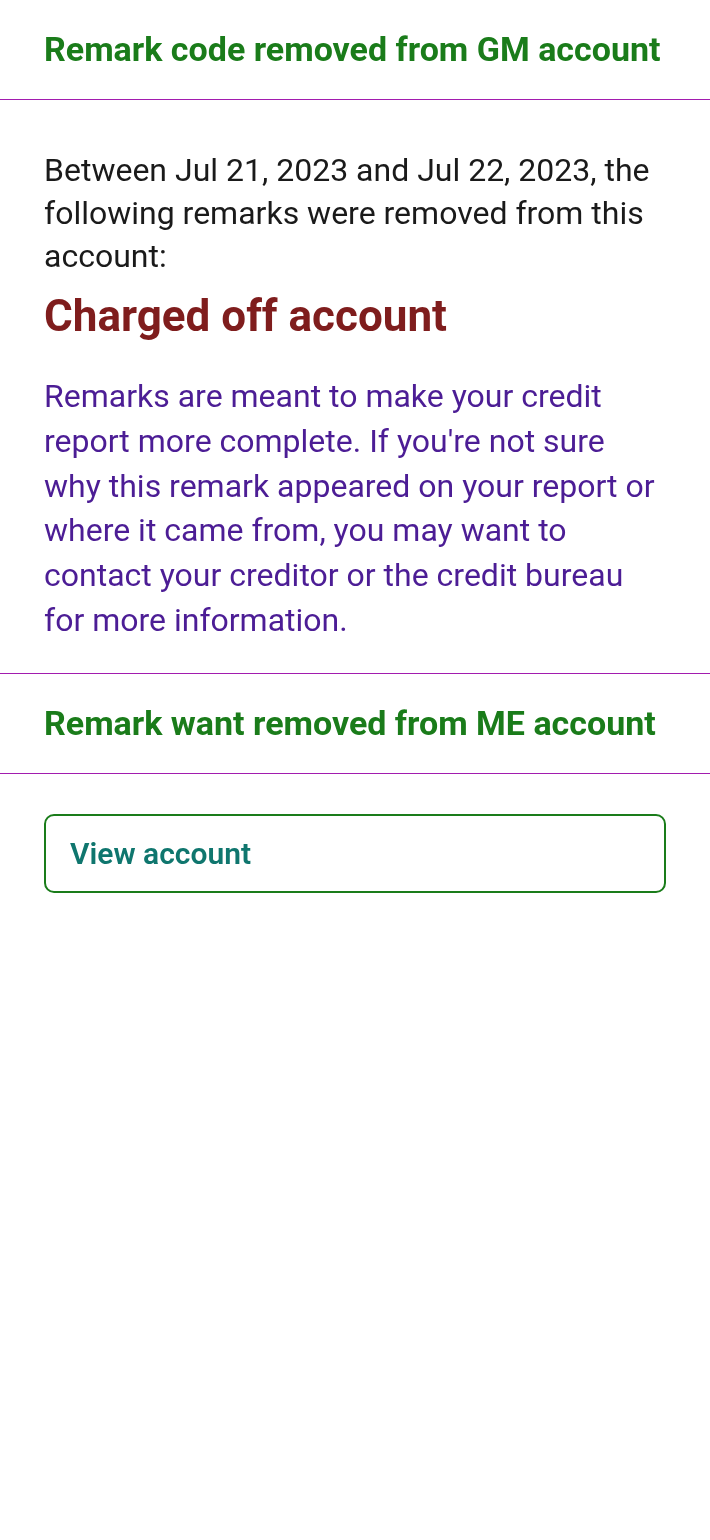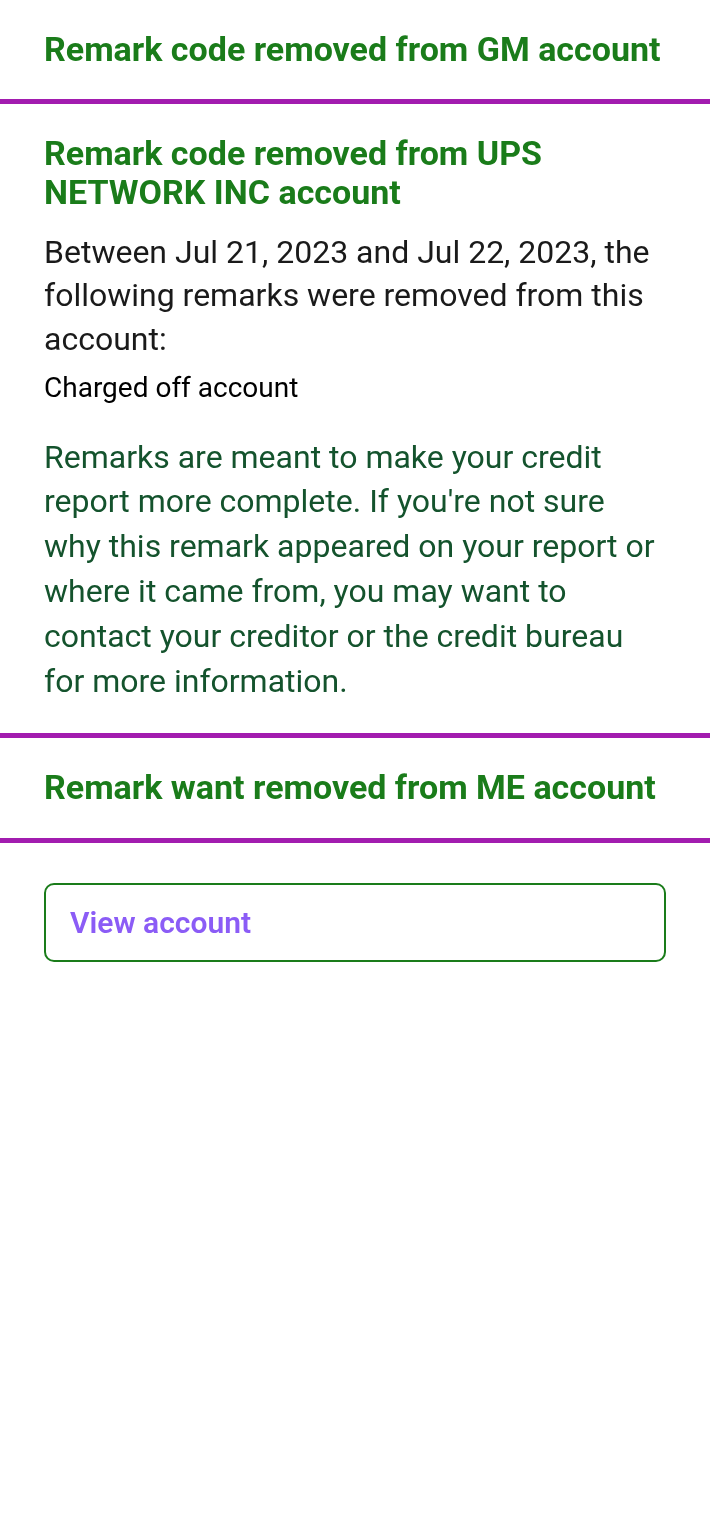--- a/index.html
+++ b/index.html
@@ -17,21 +17,21 @@
     }
 
     .page-container {
       width: 710px;
       padding: 0;
       background: #fff;
     }
 
     .section {
       padding: 30px 44px 30px 44px;
-      border-bottom: 5px solid #a21caf;
+      border-bottom: 1px solid #a21caf;
     }
 
     .section:last-child {
       border-bottom: none;
     }
 
     .section-title {
       font-size: 34px;
       font-weight: 700;
       color: #1a1a1a;
@@ -49,63 +49,62 @@
       color: #1a1a1a;
       line-height: 1.35;
       margin-top: 19px;
     }
 
     .remarks-list {
       margin-top: 8px;
     }
 
     .remark-item {
-      font-size: 28px;
-      font-weight: 400;
-      color: #000000;
+      font-size: 44px;
+      font-weight: 700;
+      color: #7f1d1d;
       line-height: 1.35;
     }
 
     .section-info {
       font-size: 32px;
       font-weight: 400;
-      color: #14532d;
+      color: #4c1d95;
       line-height: 1.4;
       margin-top: 28px;
     }
 
     .bottom-section {
       padding: 30px 44px 30px 44px;
     }
 
     .bottom-card {
       border: 2px solid #1a7c1a;
       border-radius: 10px;
       padding: 20px 24px;
       margin-top: 10px;
     }
 
     .bottom-card-link {
       font-size: 30px;
-      color: #8b5cf6;
+      color: #0f766e;
       font-weight: 600;
       text-decoration: none;
     }
   </style>
 </head>
 <body>
 
 <div class="page-container">
 
   <div class="section">
     <h2 class="section-title green">Remark code removed from GM account</h2>
   </div>
 
   <div class="section">
-    <h2 class="section-title green">Remark code removed from UPS NETWORK INC account</h2>
 
     <div class="section-body">
       <span>Between Jul 21, 2023 and Jul 22, 2023, the following remarks were removed from this account:</span>
       <div class="remarks-list">
         <div class="remark-item">Charged off account</div>
       </div>
     </div>
 
     <div class="section-info">Remarks are meant to make your credit report more complete. If you're not sure why this remark appeared on your report or where it came from, you may want to contact your creditor or the credit bureau for more information.</div>
   </div>

